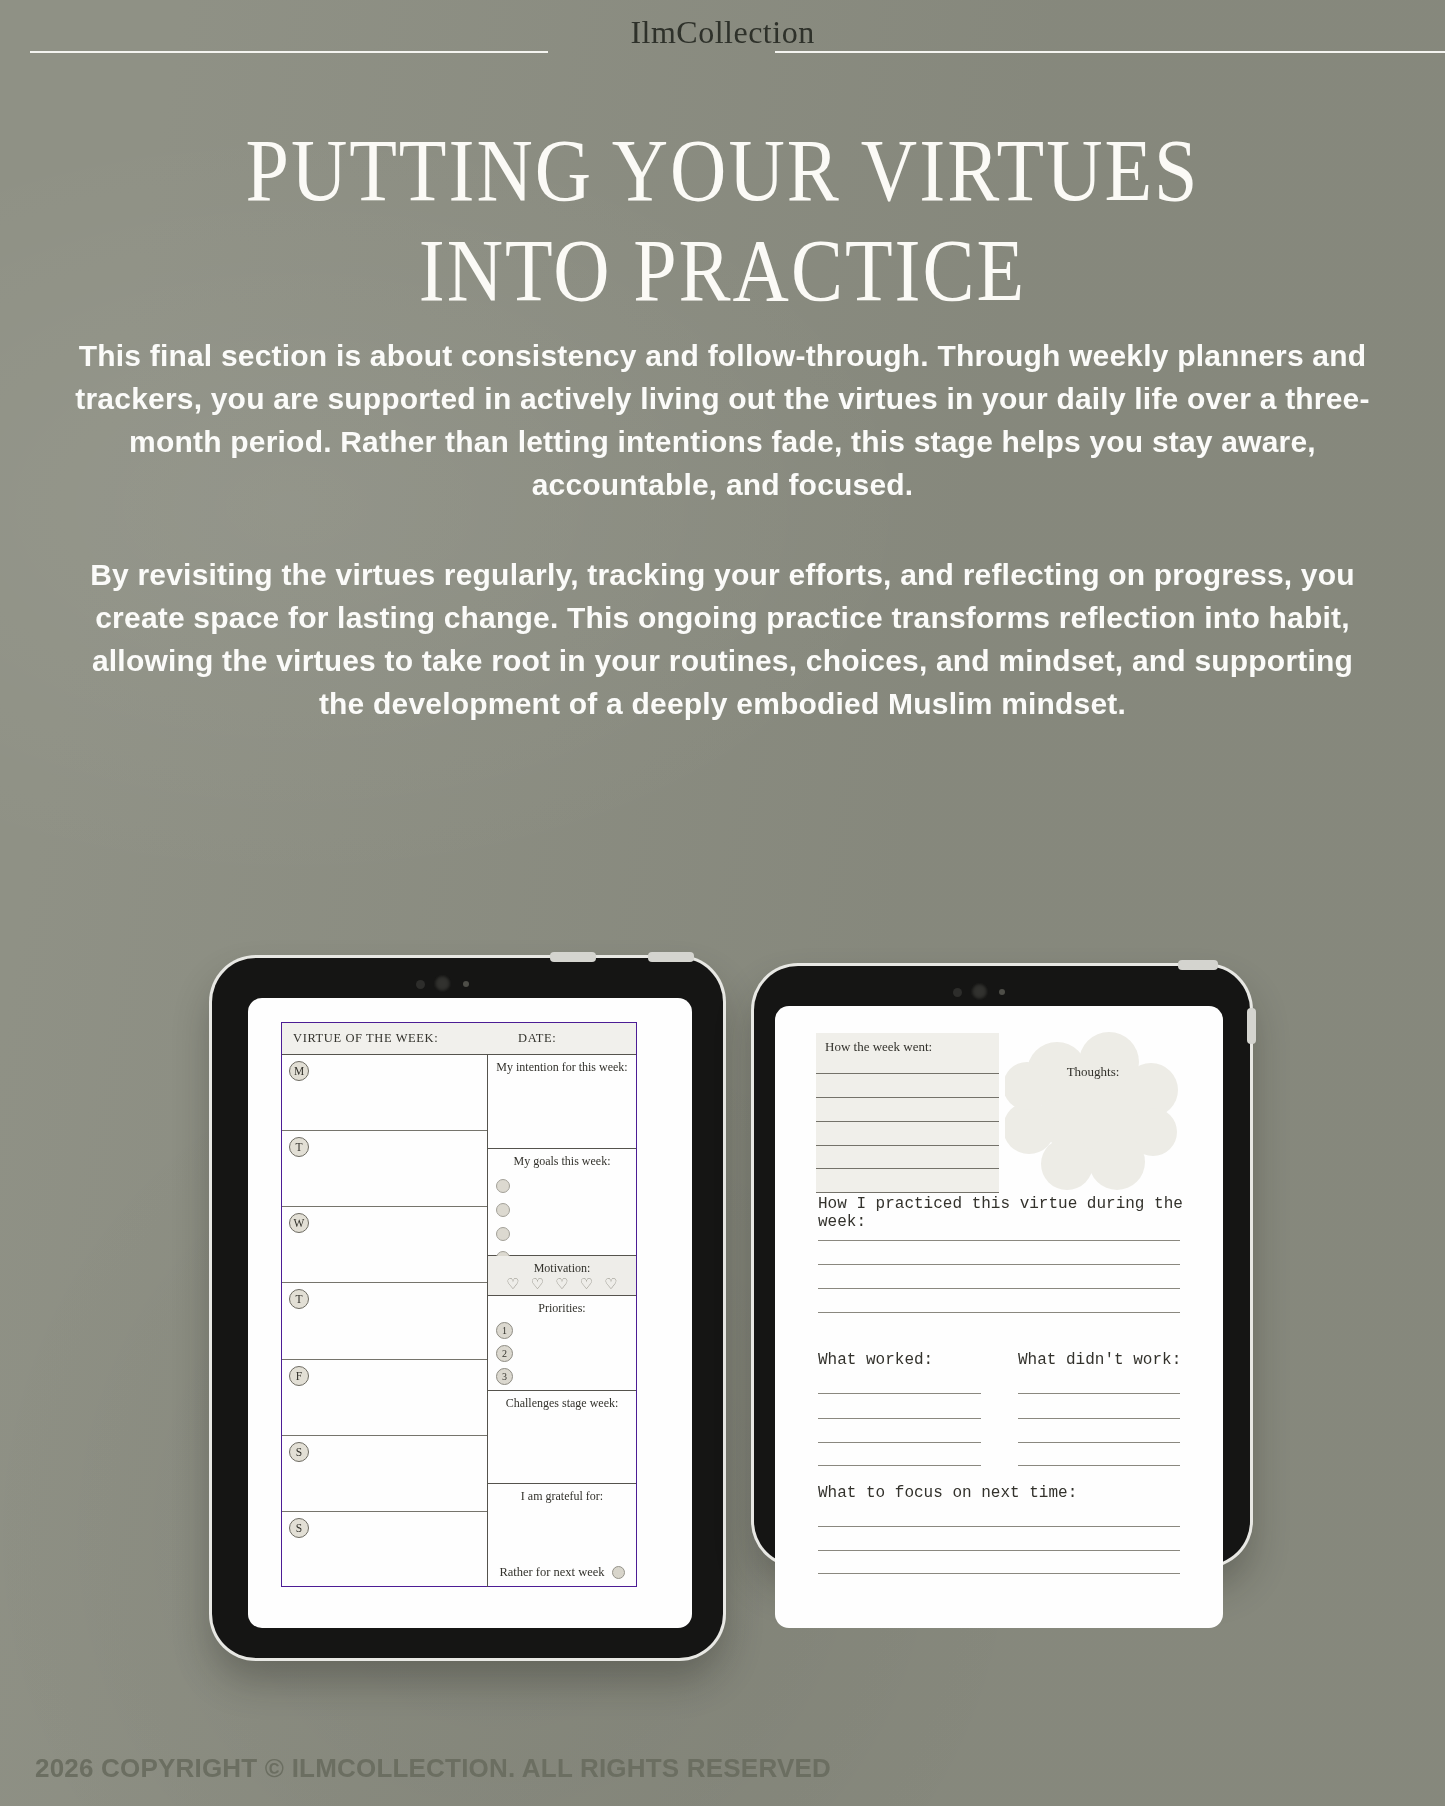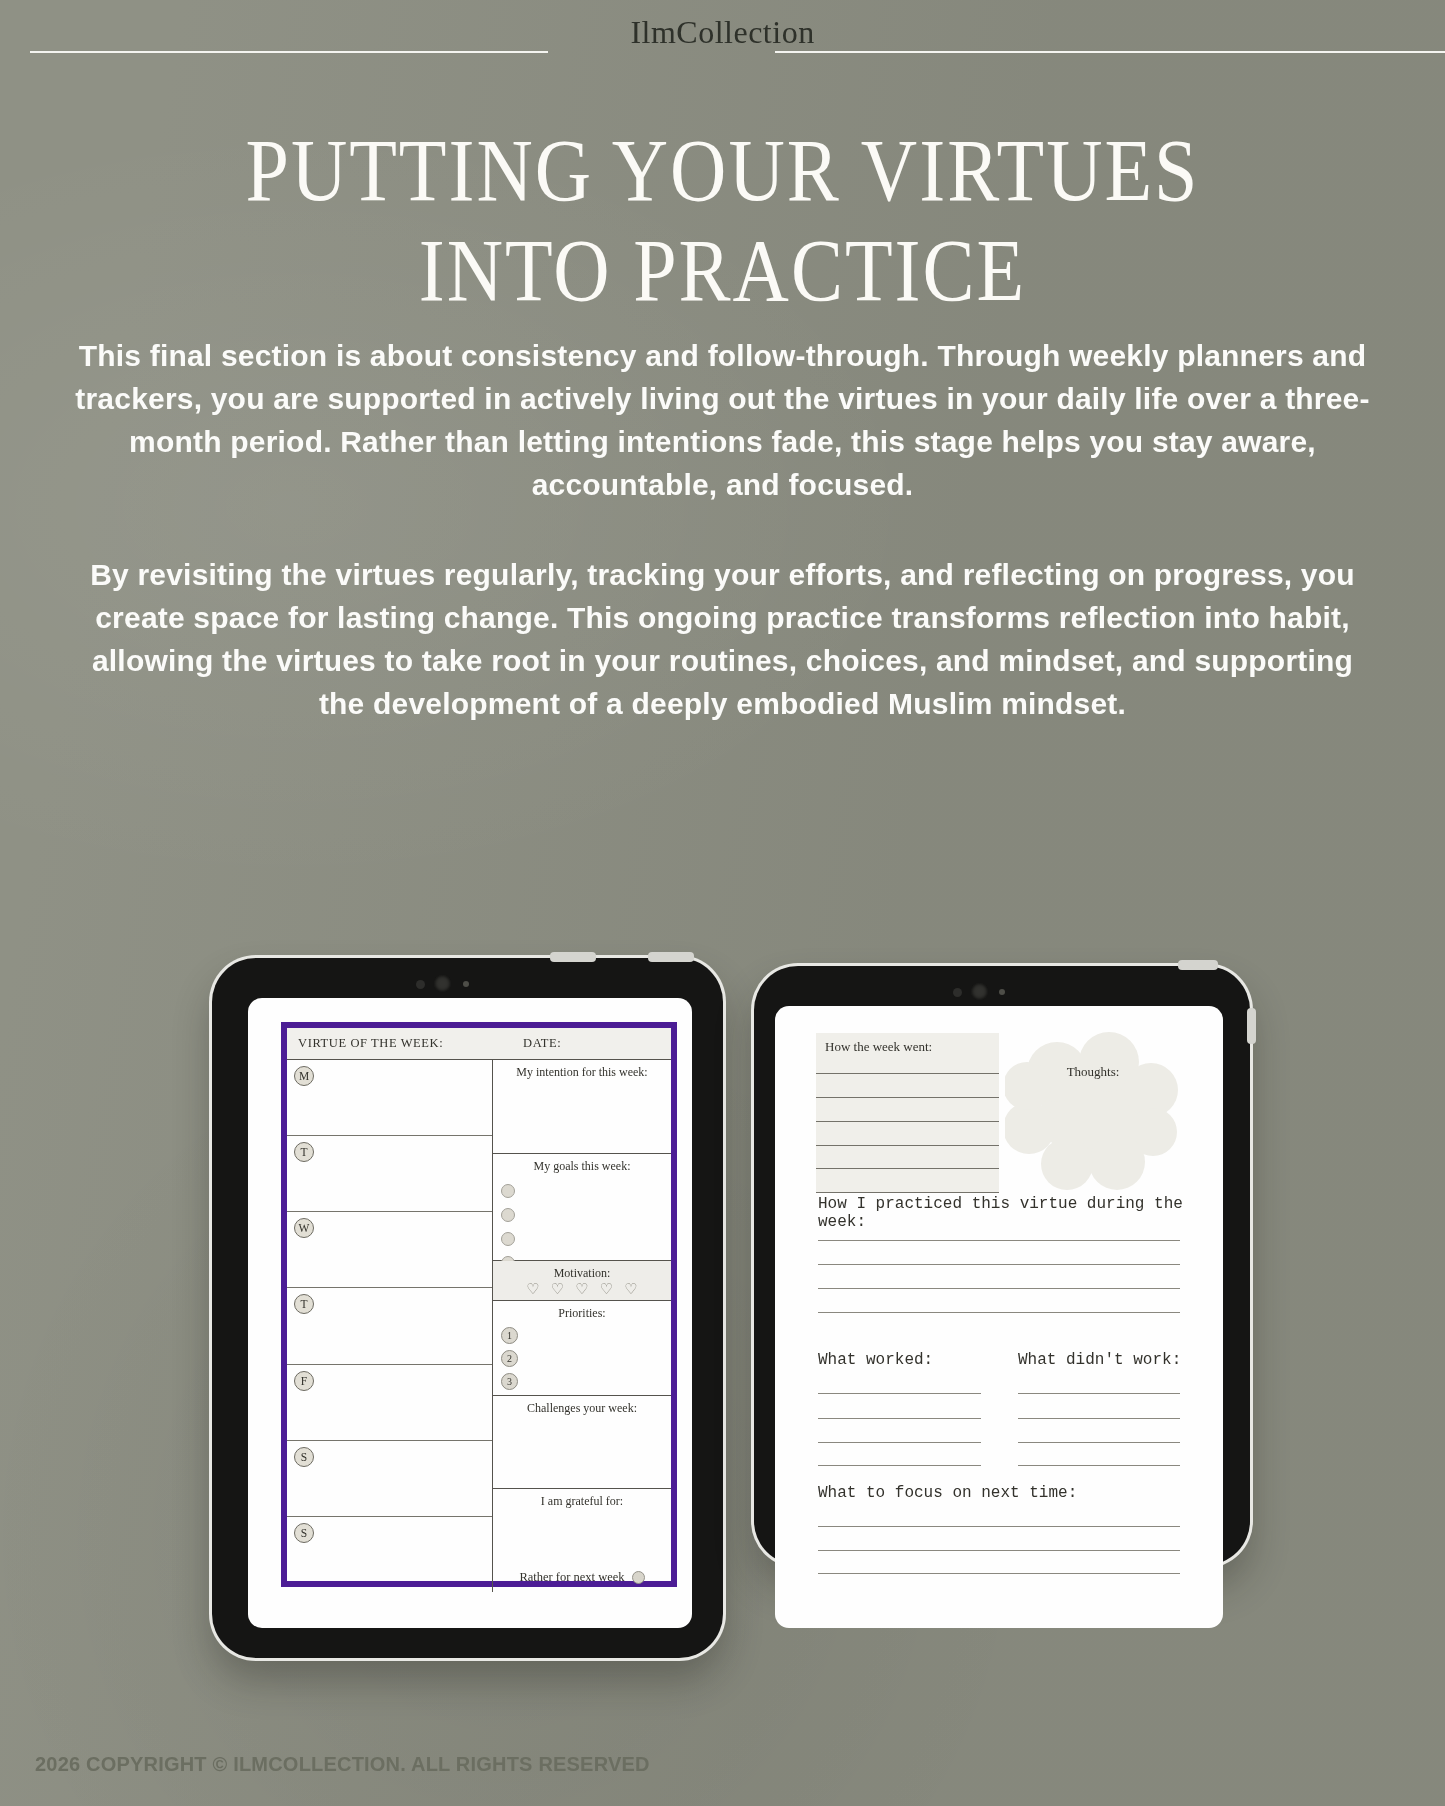--- a/index.html
+++ b/index.html
@@ -44,22 +44,22 @@
   .side-btn { position:absolute; right:-6px; top:42px; width:9px; height:36px; border-radius:4px; background:#d4d4cf; }
   .cam-dot { position:absolute; border-radius:50%; }
   .dot-s { width:9px; height:9px; top:22px; background:#2d2d2b; }
   .dot-l { width:17px; height:17px; top:17px; background:#32322f; box-shadow:inset 0 0 4px #000; }
   .dot-t { width:6px; height:6px; top:23px; background:#4e4e48; }
   .screen { position:absolute; background:#fefefe; border-radius:14px; overflow:hidden; }
   .screen-l { left:36px; top:40px; width:444px; height:630px; }
   .screen-r { left:21px; top:40px; width:448px; height:622px; }
 
   
-  .pt { position:absolute; left:33px; top:24px; width:396px; height:565px;
-    border:6px solid #4c1d95; font-family:"Liberation Serif", serif; color:#33322c; }
+  .pt { position:absolute; left:33px; top:24px; width:356px; height:565px;
+    border:1px solid #4c1d95; font-family:"Liberation Serif", serif; color:#33322c; }
   .pt-header { height:32px; background:#f1f0ec; border-bottom:1px solid #55534d;
     display:flex; align-items:center; font-size:12.5px; letter-spacing:0.6px; }
   .pt-h-left { width:206px; padding-left:11px; }
   .pt-h-right { padding-left:30px; }
   .pt-body { display:flex; height:532px; }
   .pt-days { width:206px; border-right:1px solid #55534d; display:flex; flex-direction:column; }
   .day-row { flex:1; border-bottom:1px solid #76746c; position:relative; }
   .day-row:last-child { border-bottom:none; }
   .day-circle { position:absolute; left:7px; top:6px; width:20px; height:20px; border-radius:50%;
     background:#e2dfd5; border:1px solid #6d6b62; font-size:11.5px;
@@ -88,21 +88,21 @@
   .journal { position:absolute; inset:0; font-family:"Liberation Serif", serif; color:#33322c; }
   .wk-box { position:absolute; left:41px; top:27px; width:183px; height:160px; background:#f0efea; }
   .wk-label { position:absolute; left:9px; top:6px; font-size:13px; }
   .wk-line { position:absolute; left:0; width:183px; height:1px; background:#74726a; }
   .cloud { position:absolute; left:230px; top:22px; width:176px; height:166px; }
   .cloud svg { position:absolute; inset:0; }
   .cloud-label { position:absolute; top:36px; left:0; right:0; text-align:center; font-size:13px; }
   .j-label { position:absolute; font-size:16px;font-family:Liberation Mono, monospace; }
   .j-line { position:absolute; height:1px; background:#8a887f; }
 
-  .footer { position:absolute; left:35px; top:1753px; font-size:20px; font-weight:700;
+  .footer { position:absolute; left:35px; top:1753px; font-size:26px; font-weight:700;
     color:#6b6e61; letter-spacing:0.2px; }
 </style>
 </head>
 <body>
 
 <div class="page">
   <div class="bg-fold"></div>
   <div class="bg-band"></div>
 
   <div class="rule rule-left"></div>
@@ -172,21 +172,21 @@
                 <span class="heart">♡</span>
               </div>
             </div>
             <div class="sec sec-priorities">
               <div class="sec-label">Priorities:</div>
               <div class="pr-circle">1</div>
               <div class="pr-circle">2</div>
               <div class="pr-circle">3</div>
             </div>
             <div class="sec sec-challenges">
-              <div class="sec-label">Challenges your week:</div>
+              <div class="sec-label">Challenges stage week:</div>
             </div>
             <div class="sec sec-grateful">
               <div class="sec-label">I am grateful for:</div>
               <div class="ready">
                 <span>Rather for next week</span>
                 <span class="ready-circle"></span>
               </div>
             </div>
           </div>
         </div>

